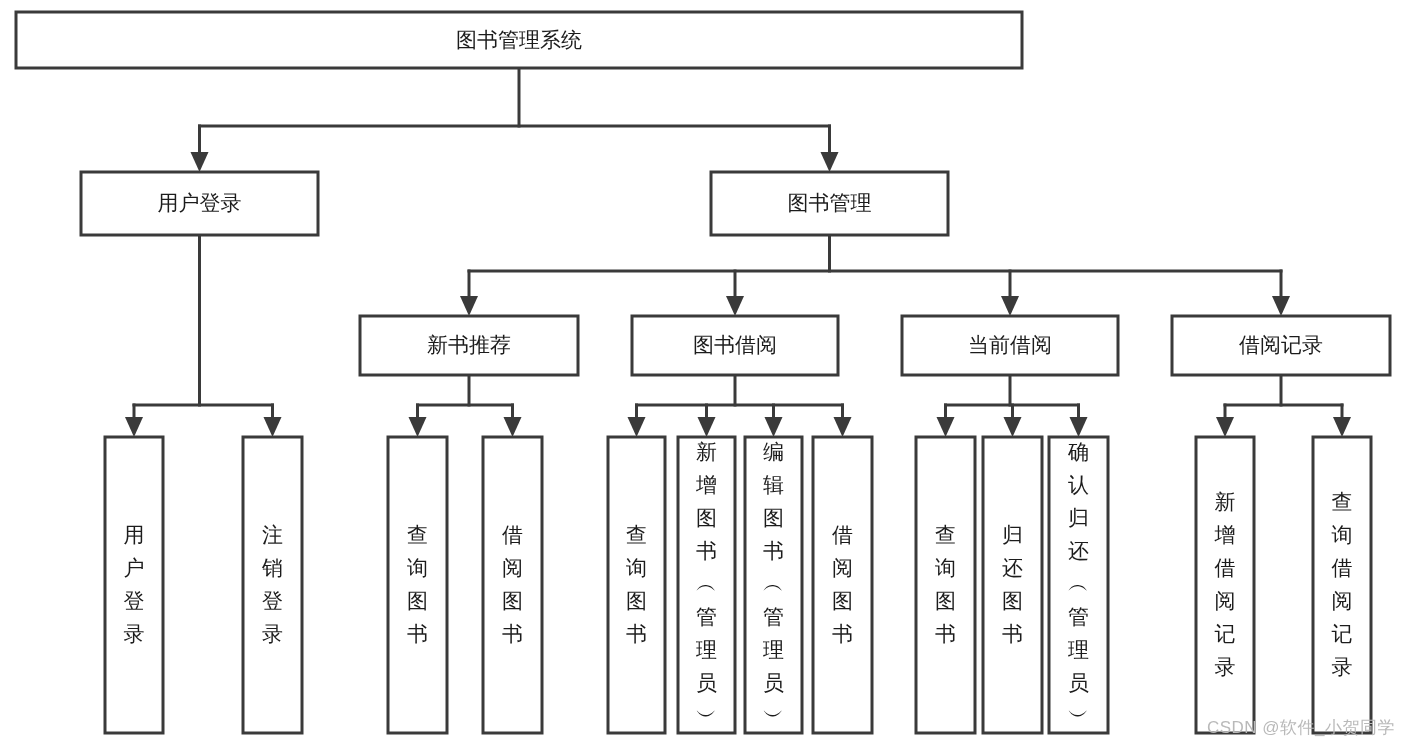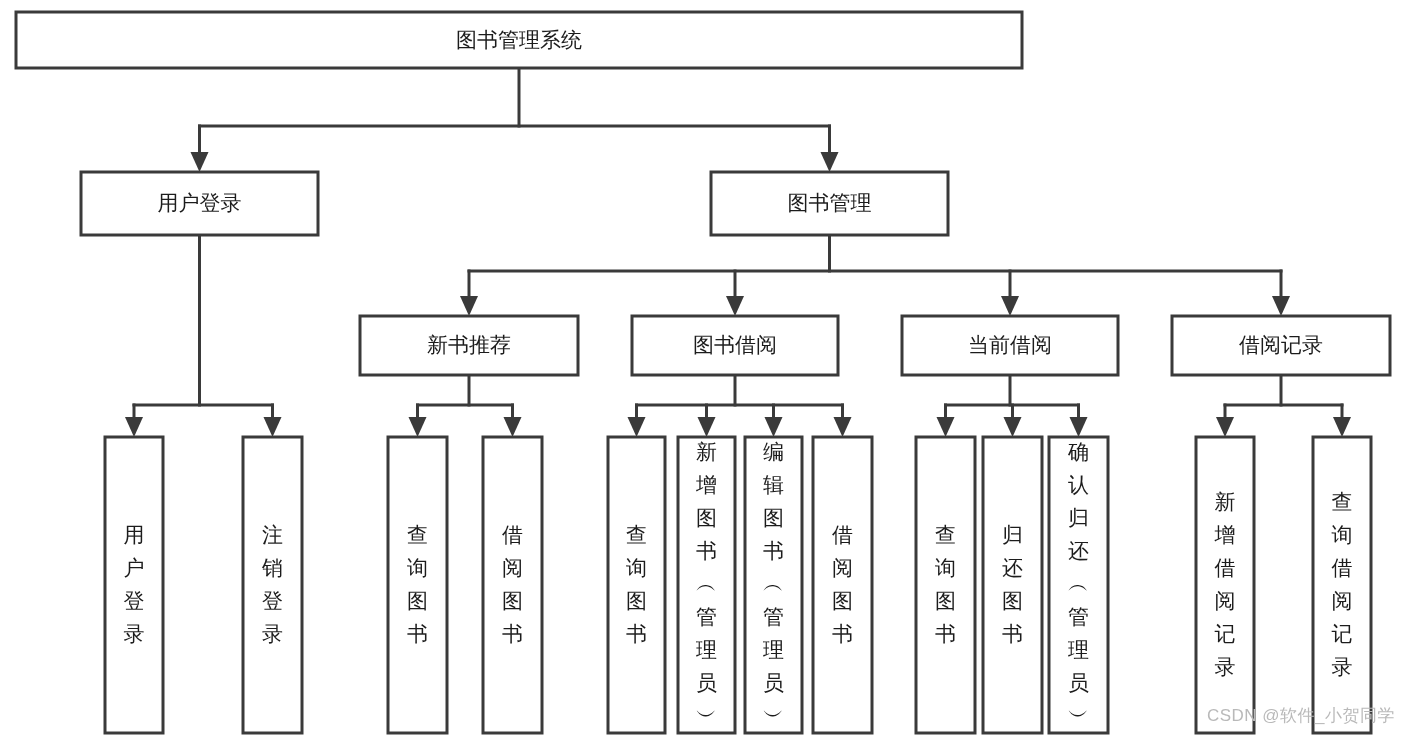--- a/index.html
+++ b/index.html
@@ -14,21 +14,21 @@
   .node-box{fill:#ffffff;stroke:#3a3a3a;stroke-width:3;}
   .link-line{stroke:#3a3a3a;stroke-width:3;fill:none;stroke-linecap:square;}
   .arrow-head{fill:#3a3a3a;stroke:none;}
   .node-label{
     font-family:"Liberation Sans","DejaVu Sans",sans-serif;
     fill:#1c1c1c;font-size:21px;text-anchor:middle;
     dominant-baseline:middle;
   }
   .node-label.vertical{font-size:21px;}
   .watermark{
-    position:absolute;right:10px;bottom:16px;
+    position:absolute;right:10px;bottom:4px;
     font-family:"Liberation Sans","DejaVu Sans",sans-serif;
     font-size:17px;color:#b9b9b9;white-space:nowrap;
     letter-spacing:0.5px;pointer-events:none;
   }
 </style>
 </head>
 <body>
 
 <div id="diagram-root">
 

